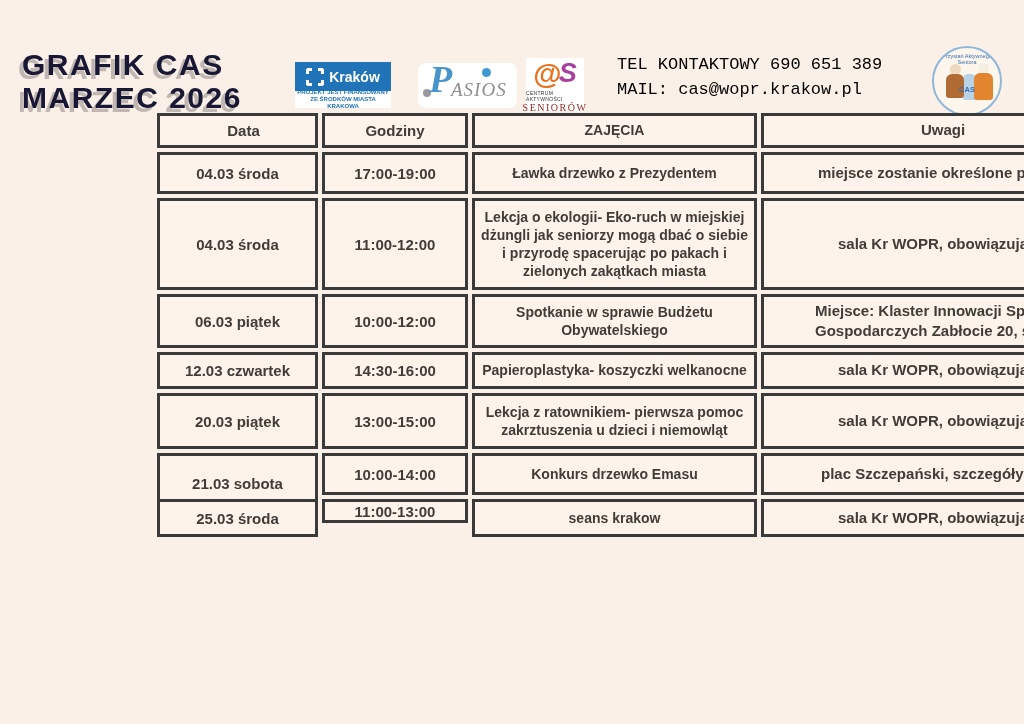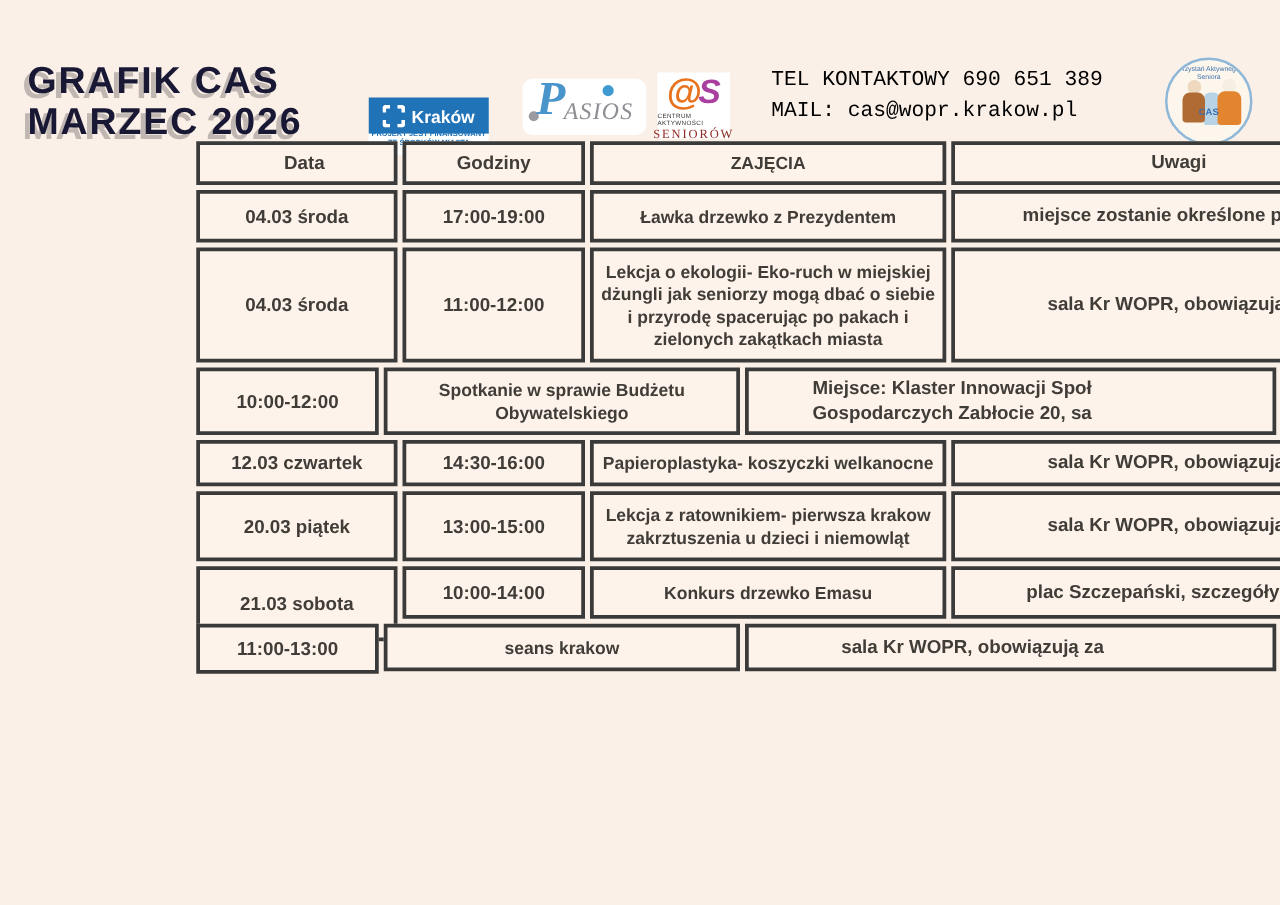--- a/index.html
+++ b/index.html
@@ -11,21 +11,21 @@
     font-family:"Liberation Sans",sans-serif;
   }
   
   .title{
     position:absolute;left:22px;top:48px;
     font-size:30px;font-weight:900;letter-spacing:1.5px;line-height:33px;
     color:#181834;
     text-shadow:-4px 4px 0 rgba(119,112,115,0.45);
   }
   
-  .krakow{position:absolute;left:295px;top:62px;width:96px;margin-top:16px;}
+  .krakow{position:absolute;left:295px;top:62px;width:96px;}
   .krakow-blue{
     background:#2173b8;height:29px;display:flex;align-items:center;justify-content:center;gap:5px;
   }
   .krakow-sq{width:12px;height:12px;border:3px dashed #fff;border-radius:3px;}
   .krakow-name{color:#fff;font-size:14px;font-weight:bold;}
   .krakow-strip{
     background:#fff;height:17px;display:flex;flex-direction:column;align-items:center;justify-content:center;
     color:#2173b8;font-size:6px;font-weight:bold;line-height:7px;text-align:center;
   }
   
@@ -151,43 +151,45 @@
         <div class="cell col-zajecia" style="height: 42px;">Ławka drzewko z Prezydentem</div>
         <div class="cell col-uwagi" style="padding-left: 54px; height: 42px;">miejsce zostanie określone prze</div>
       </div>
       <div class="trow" style="height: 92px;">
         <div class="cell col-data" style="height: 92px;">04.03 środa</div>
         <div class="cell col-godziny" style="height: 92px;">11:00-12:00</div>
         <div class="cell col-zajecia" style="height: 92px;">Lekcja o ekologii- Eko-ruch w miejskiej dżungli jak seniorzy mogą dbać o siebie i przyrodę spacerując po pakach i zielonych zakątkach miasta</div>
         <div class="cell col-uwagi" style="padding-left: 74px; height: 92px;">sala Kr WOPR, obowiązują za</div>
       </div>
       <div class="trow" style="height: 54px;">
+        <div class="cell col-data" style="height: 54px;">06.03 piątek</div>
         <div class="cell col-godziny" style="height: 54px;">10:00-12:00</div>
         <div class="cell col-zajecia" style="height: 54px;">Spotkanie w sprawie Budżetu Obywatelskiego</div>
         <div class="cell col-uwagi" style="padding-left: 51px; height: 54px;">Miejsce: Klaster Innowacji Społ
 Gospodarczych Zabłocie 20, sa</div>
       </div>
       <div class="trow" style="height: 37px;">
         <div class="cell col-data" style="height: 37px;">12.03 czwartek</div>
         <div class="cell col-godziny" style="height: 37px;">14:30-16:00</div>
         <div class="cell col-zajecia" style="height: 37px;">Papieroplastyka- koszyczki welkanocne</div>
         <div class="cell col-uwagi" style="padding-left: 74px; height: 37px;">sala Kr WOPR, obowiązują za</div>
       </div>
       <div class="trow" style="height: 56px;">
         <div class="cell col-data" style="height: 56px;">20.03 piątek</div>
         <div class="cell col-godziny" style="height: 56px;">13:00-15:00</div>
-        <div class="cell col-zajecia" style="height: 56px;">Lekcja z ratownikiem- pierwsza krakow zakrztuszenia u dzieci i niemowląt</div>
+        <div class="cell col-zajecia" style="height: 56px;">Lekcja z ratownikiem- pierwsza pomoc zakrztuszenia u dzieci i niemowląt</div>
         <div class="cell col-uwagi" style="padding-left: 74px; height: 56px;">sala Kr WOPR, obowiązują za</div>
       </div>
       <div class="trow" style="height: 42px;">
         <div class="cell col-data" style="height: 60px;">21.03 sobota</div>
         <div class="cell col-godziny" style="height: 42px;">10:00-14:00</div>
         <div class="cell col-zajecia" style="height: 42px;">Konkurs drzewko Emasu</div>
         <div class="cell col-uwagi" style="padding-left: 57px; height: 42px;">plac Szczepański, szczegóły p.M</div>
       </div>
       <div class="trow" style="height: 38px;">
-        <div class="cell col-godziny" style="height: 40px;">11:00-13:00</div>
+        <div class="cell col-data" style="height: 38px;">25.03 środa</div>
+        <div class="cell col-godziny" style="height: 24px;">11:00-13:00</div>
         <div class="cell col-zajecia" style="height: 38px;">seans krakow</div>
         <div class="cell col-uwagi" style="padding-left: 74px; height: 38px;">sala Kr WOPR, obowiązują za</div>
       </div>
     </div>
 
 </div>
 
 </body></html>

